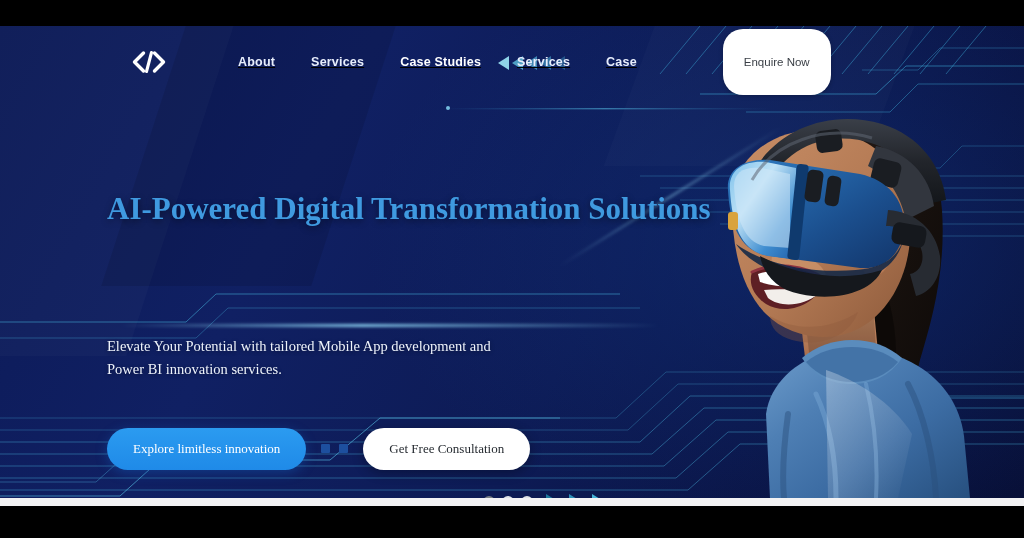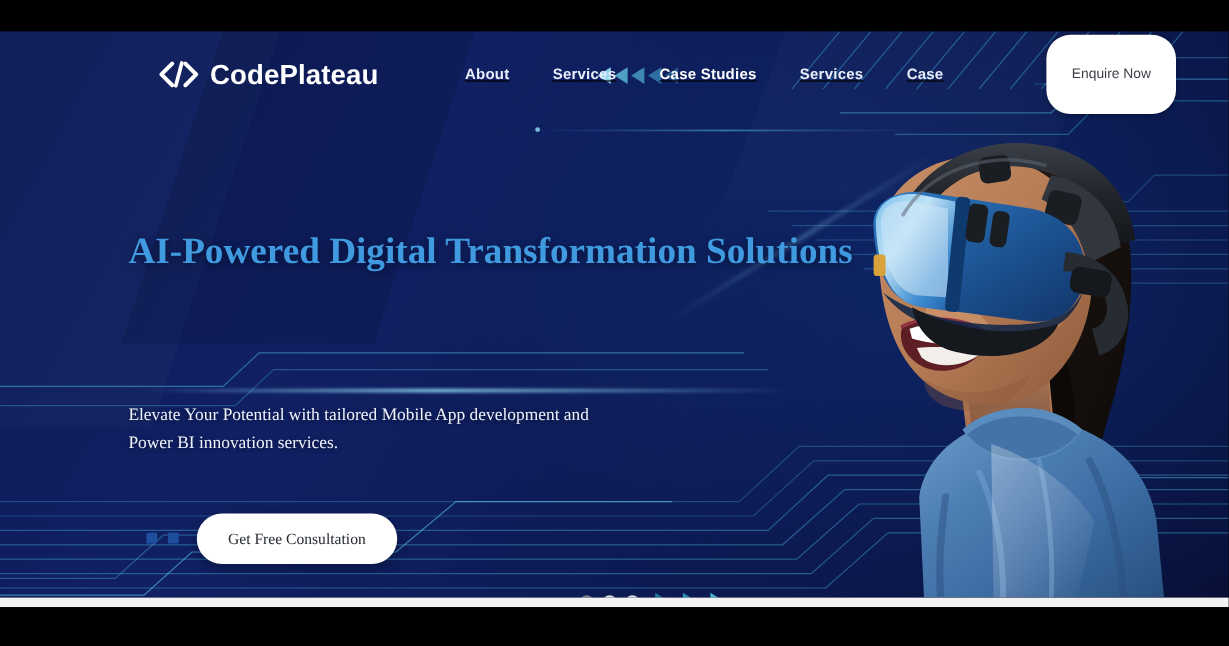--- a/index.html
+++ b/index.html
@@ -351,21 +351,20 @@
     <div class="navbar">
 
       <div class="logo">
         <span class="logo-icon">
           <svg width="34" height="24" viewBox="0 0 34 24" xmlns="http://www.w3.org/2000/svg">
             <path d="M11.5 3 L2.5 12 L11.5 21" stroke="#ffffff" stroke-width="3.4" fill="none" stroke-linecap="round" stroke-linejoin="round"></path>
             <path d="M22.5 3 L31.5 12 L22.5 21" stroke="#ffffff" stroke-width="3.4" fill="none" stroke-linecap="round" stroke-linejoin="round"></path>
             <path d="M19.5 2.5 L14.5 21.5" stroke="#ffffff" stroke-width="3.1" stroke-linecap="round"></path>
           </svg>
         </span>
-        <span class="logo-text">CodePlateau</span>
       </div>
 
       <nav class="navlinks">
         <a class="navlink">About</a>
         <a class="navlink">Services</a>
         <a class="navlink active">Case Studies</a>
         <a class="navlink">Services</a>
         <a class="navlink">Case</a>
       </nav>
 
@@ -385,20 +384,21 @@
         <br>
         <span class="accent">AI-Powered Digital Transformation Solutions</span>
       </h1>
 
       <p class="sub">
         <span>Elevate Your Potential with tailored Mobile App development and</span><br>
         <span>Power BI innovation services.</span>
       </p>
 
       <div class="ctas">
+        <button class="btn-primary">Explore limitless innovation</button>
         <span class="dots-sq">
           <span class="sq"></span>
           <span class="sq"></span>
         </span>
         <button class="btn-secondary">Get Free Consultation</button>
       </div>
     </div>
 
     <div class="carousel">
       <span class="cdot active"></span>

